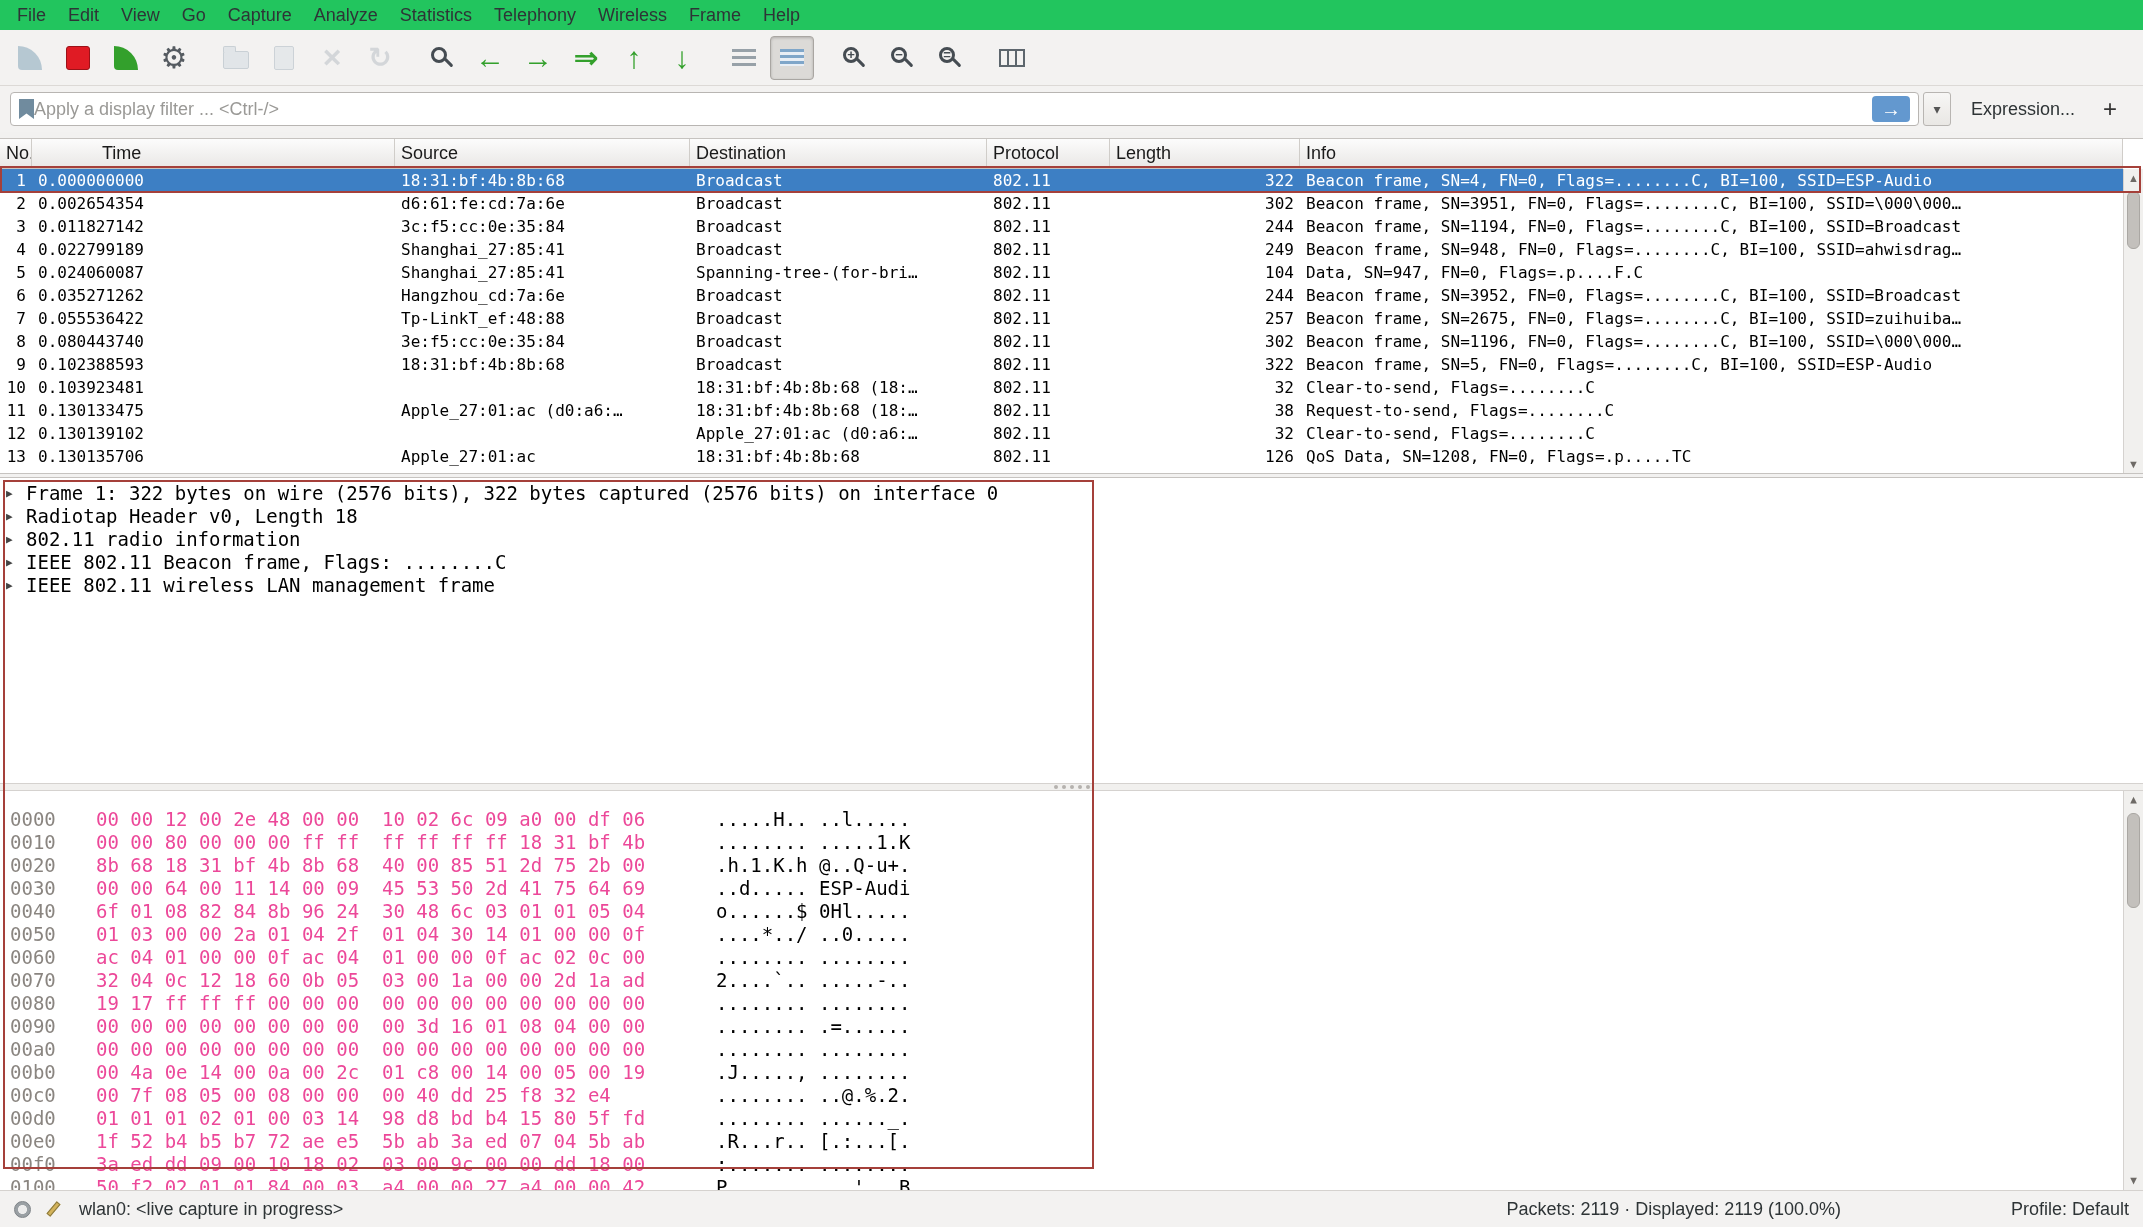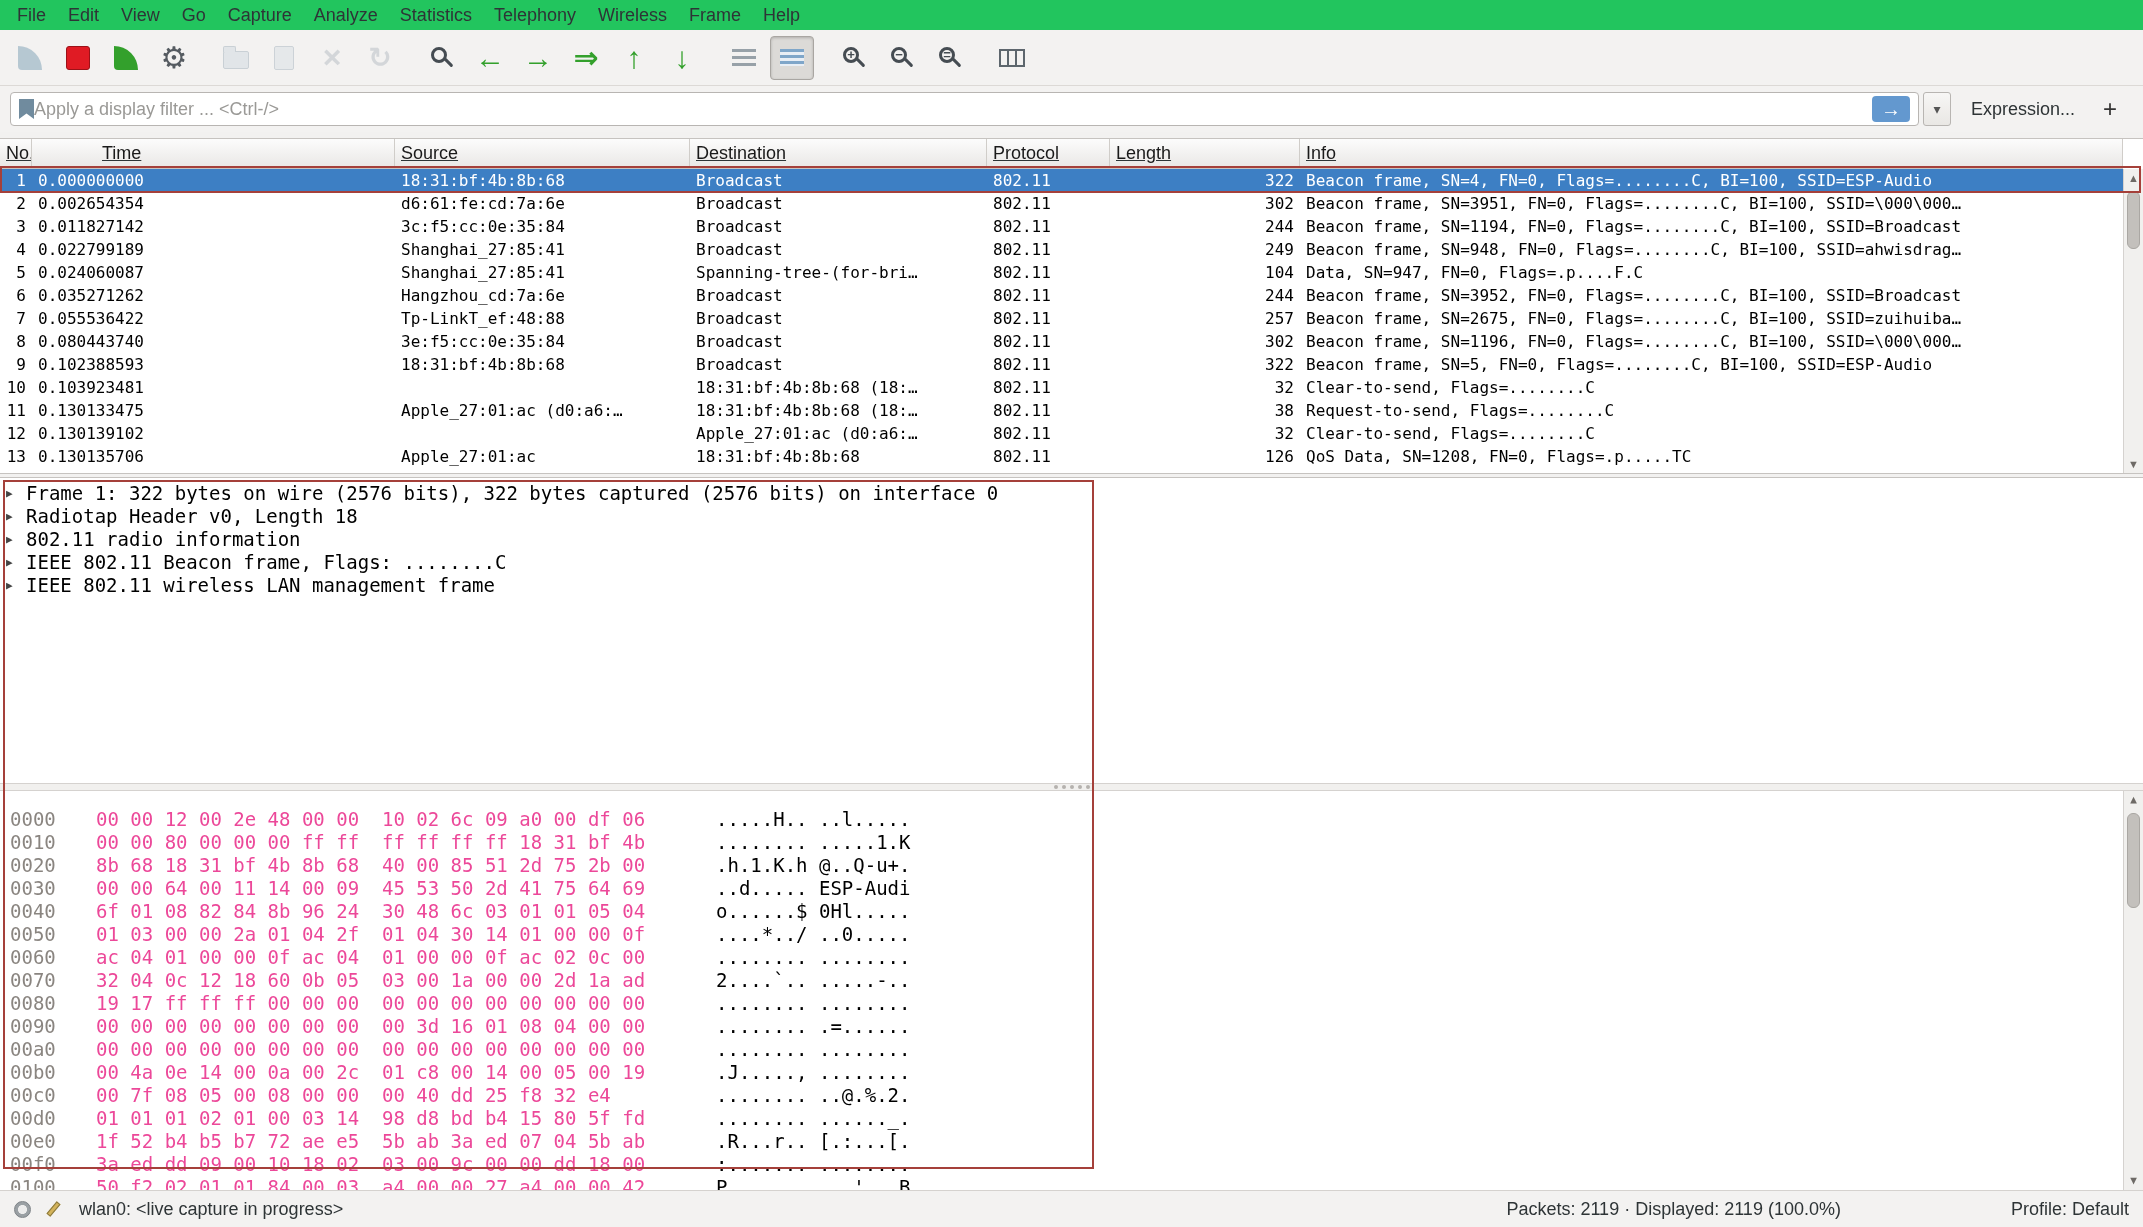--- a/index.html
+++ b/index.html
@@ -52,21 +52,21 @@
   .apply-chip{margin-left:auto;width:38px;height:26px;background:var(--selection);opacity:.8;border-radius:4px;
     color:#fff;display:flex;align-items:center;justify-content:center;font-size:20px;font-weight:bold;flex:0 0 auto;}
   .filter-caret{width:28px;height:34px;border:1px solid #b8b5b2;border-radius:3px;margin-left:4px;
     background:linear-gradient(#f7f6f5,#e9e7e4);display:flex;align-items:center;justify-content:center;color:#555;font-size:14px;}
   .expression{margin-left:20px;white-space:nowrap;}
   .filter-add{margin-left:18px;margin-right:6px;font-size:24px;width:34px;text-align:center;color:#333;}
   
   .packetlist{position:absolute;left:0;top:138px;right:0;height:336px;background:#fff;
     border-top:1px solid #c6c3c0;border-bottom:1px solid #c6c3c0;overflow:hidden;}
   .plheader{position:absolute;left:0;top:0;right:20px;height:30px;display:flex;
-    background:linear-gradient(#fcfcfc,#e9e7e5);border-bottom:1px solid #c6c3c0;text-decoration:underline;}
+    background:linear-gradient(#fcfcfc,#e9e7e5);border-bottom:1px solid #c6c3c0;}
   .hcell{border-right:1px solid #d0cdc9;padding:0 6px;display:flex;align-items:center;
     white-space:nowrap;overflow:hidden;flex:0 0 auto;color:#1a1a1a;}
   .hcell.c1{padding-left:70px;}
   .c0{width:32px;} .c1{width:363px;} .c2{width:295px;} .c3{width:297px;} .c4{width:123px;} .c5{width:190px;}
   .c6{flex:1 1 auto;min-width:0;}
   .plbody{position:absolute;left:0;top:30px;right:20px;bottom:0;overflow:hidden;
     font-family:"DejaVu Sans Mono","Liberation Mono",monospace;font-size:16px;}
   .prow{display:flex;height:23px;line-height:23px;color:#000;}
   .prow.selected{background:var(--selection);color:#fff;}
   .cell{padding:0 6px;white-space:pre;overflow:hidden;flex:0 0 auto;}

